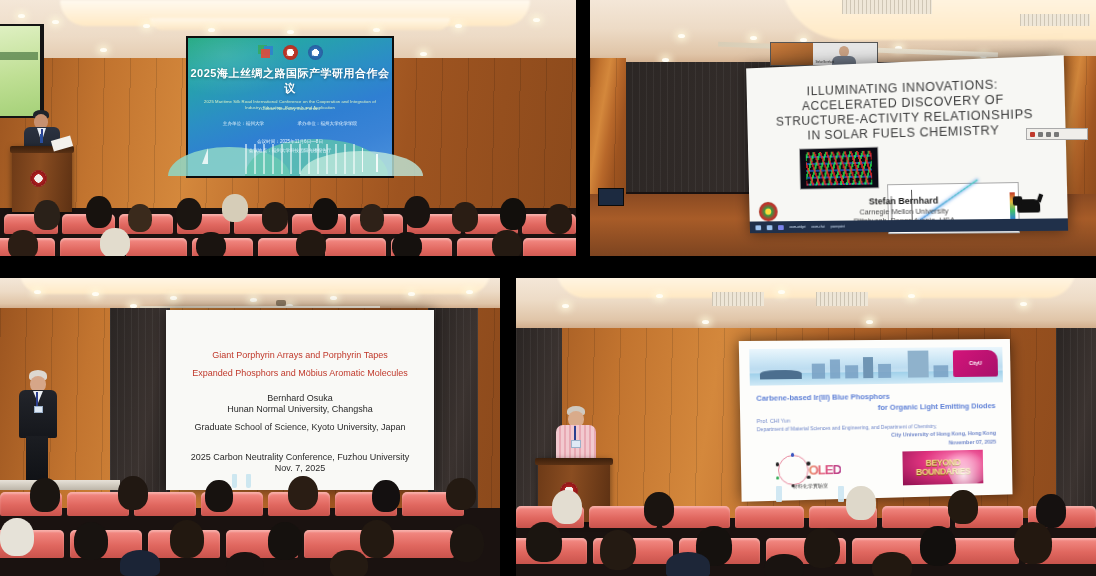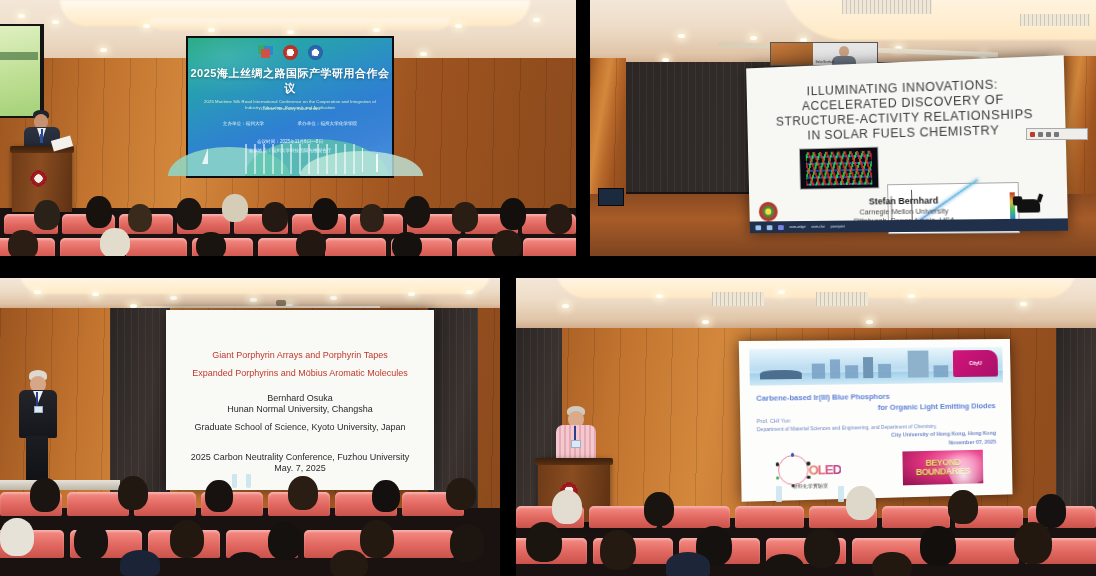--- a/index.html
+++ b/index.html
@@ -342,26 +342,26 @@
     <div class="downlight" style="left:286px;top:26px;"></div>
     <div style="position:absolute;left:140px;top:28px;width:240px;height:4px;background:linear-gradient(90deg,#ddd2bc,#fff9ec);"></div>
     <div style="position:absolute;left:276px;top:22px;width:10px;height:6px;background:#8c7a63;border-radius:2px;"></div>
 
     <div class="wall-wood" style="left:0;top:30px;width:500px;height:200px;"></div>
     <div class="wall-dark" style="left:110px;top:30px;width:60px;height:200px;"></div>
     <div class="wall-dark" style="left:428px;top:30px;width:50px;height:200px;"></div>
 
     <div class="screen" style="left:166px;top:32px;width:268px;height:180px;background:#f9f9f6;">
       <div class="slide-txt red" style="top:40px;font-size:9px;color:#c0392b;">Giant Porphyrin Arrays and Porphyrin Tapes</div>
-      <div class="slide-txt red" style="top:58px;font-size:9px;color:#c0392b;">Expanded Porphyrins and Möbius Aromatic Molecules</div>
+      <div class="slide-txt red" style="top:58px;font-size:9px;color:#c0392b;">Expanded Phosphors and Möbius Aromatic Molecules</div>
       <div class="slide-txt blk" style="top:83px;font-size:9px;">Bernhard Osuka</div>
       <div class="slide-txt blk" style="top:112px;font-size:9px;">Graduate School of Science, Kyoto University, Japan</div>
       <div class="slide-txt blk" style="top:94px;font-size:9px;">Hunan Normal University, Changsha</div>
       <div class="slide-txt blk" style="top:142px;font-size:9px;">2025 Carbon Neutrality Conference, Fuzhou University</div>
-      <div class="slide-txt blk" style="top:153px;font-size:9px;">May. 7, 2025</div>
+      <div class="slide-txt blk" style="top:153px;font-size:9px;">Nov. 7, 2025</div>
     </div>
 
     <div class="person" style="left:16px;top:92px;width:44px;height:112px;">
       <div class="p-hair" style="left:13px;top:0;width:18px;height:11px;background:#ddd8d0;"></div>
       <div class="p-head" style="left:14px;top:6px;width:16px;height:16px;background:#d6a688;"></div>
       <div class="p-body" style="left:3px;top:20px;width:38px;height:48px;background:linear-gradient(180deg,#22242a,#15171c);"></div>
       <div style="position:absolute;left:17px;top:21px;width:10px;height:12px;background:#eceff3;clip-path:polygon(50% 100%,0 0,100% 0);"></div>
       <div class="badge" style="left:18px;top:36px;width:9px;height:7px;"></div>
       <div class="lanyard" style="left:20px;top:22px;height:14px;"></div>
       <div style="position:absolute;left:10px;top:66px;width:22px;height:44px;background:linear-gradient(180deg,#1b1d22,#101216);"></div>

